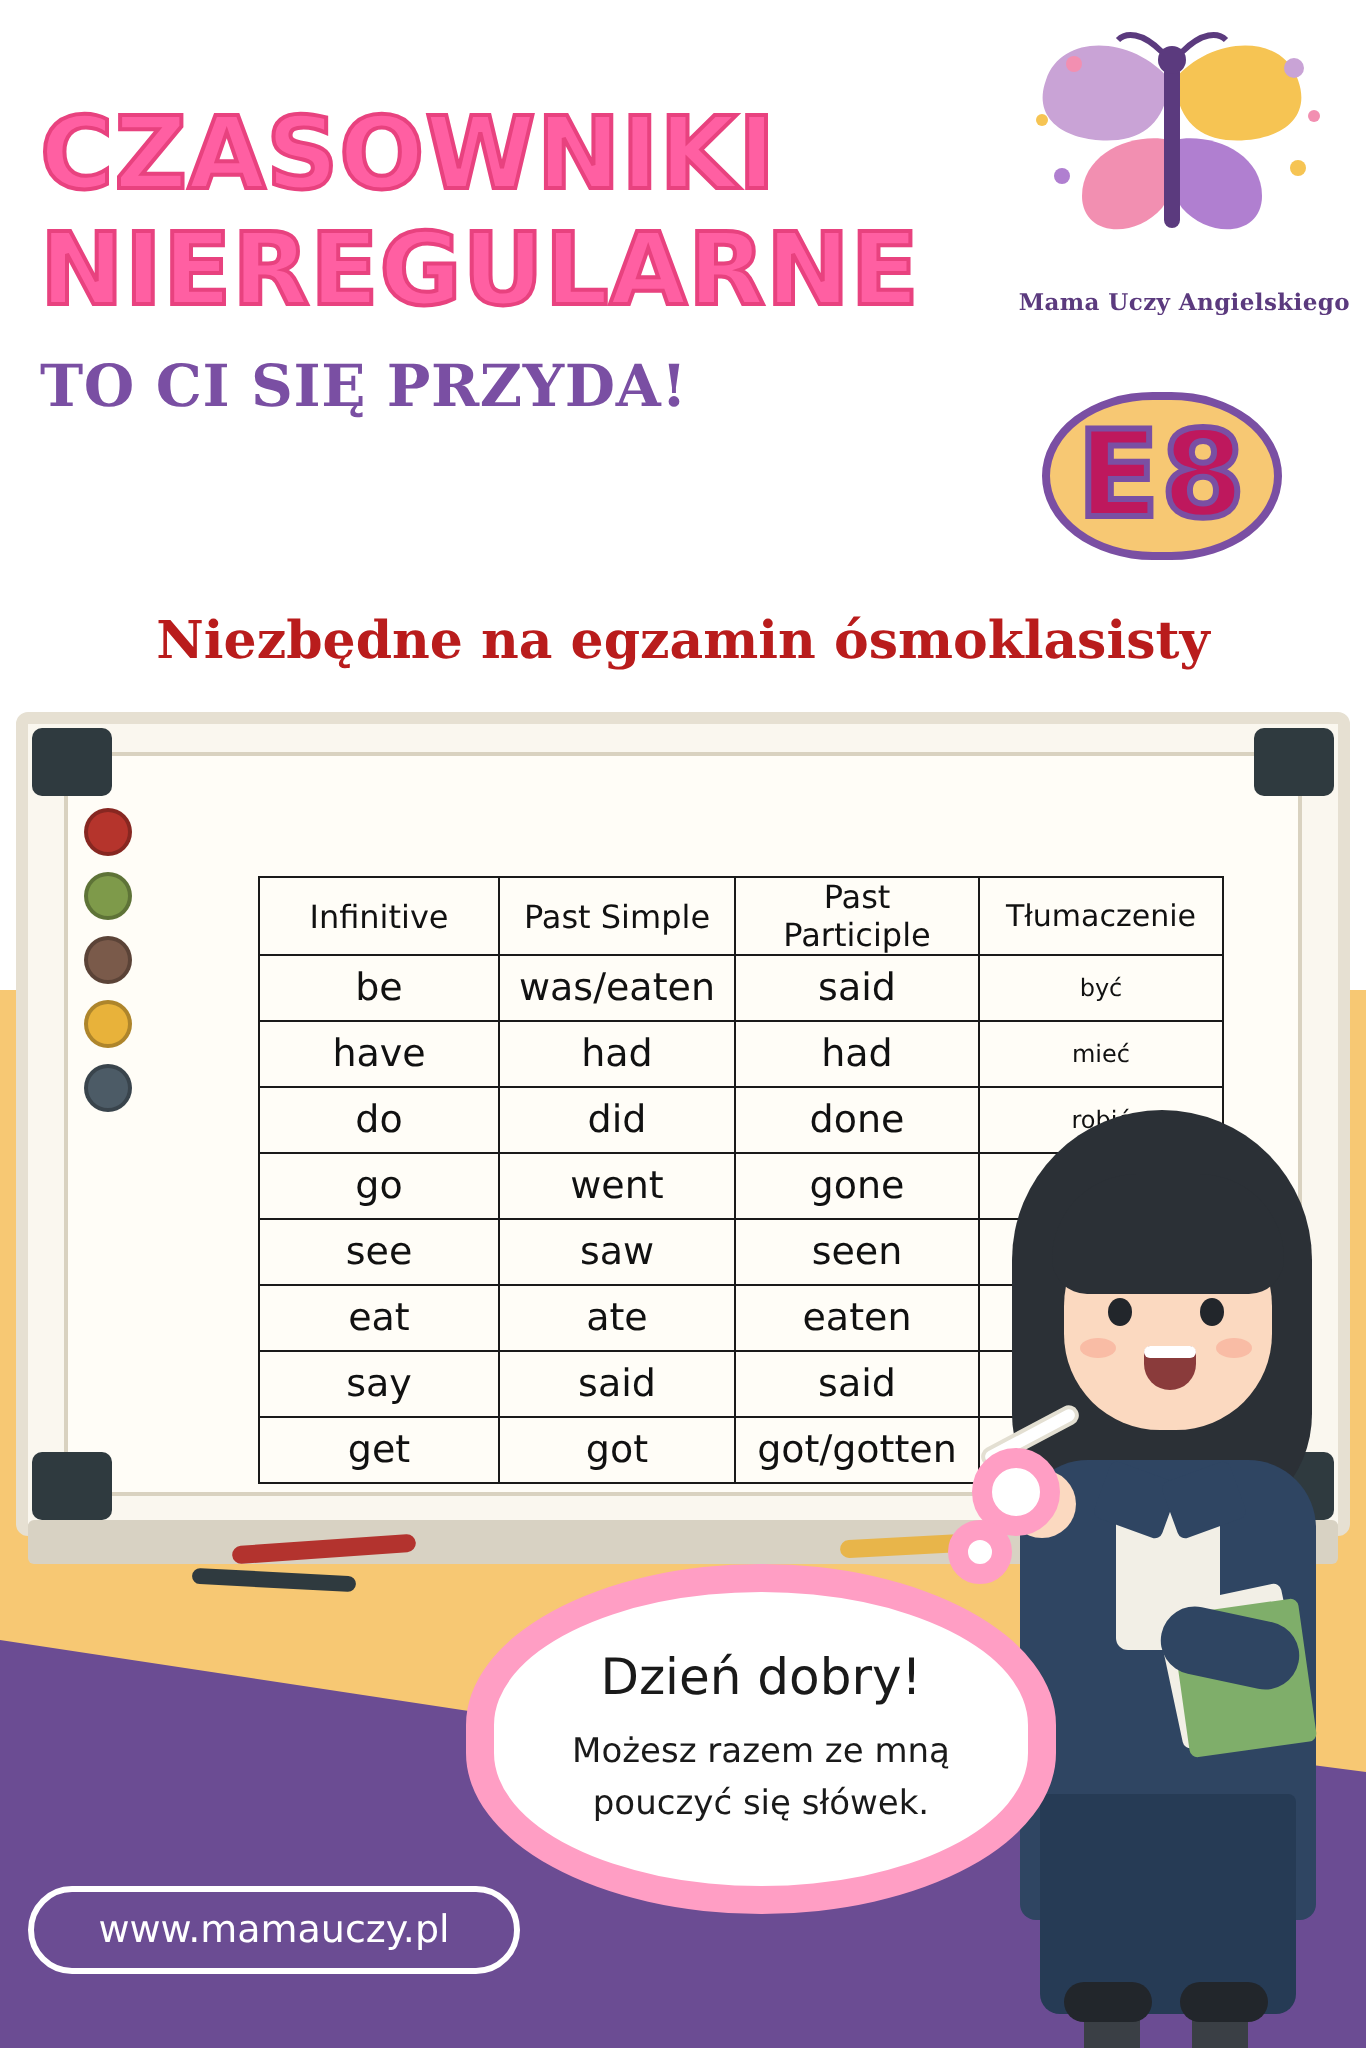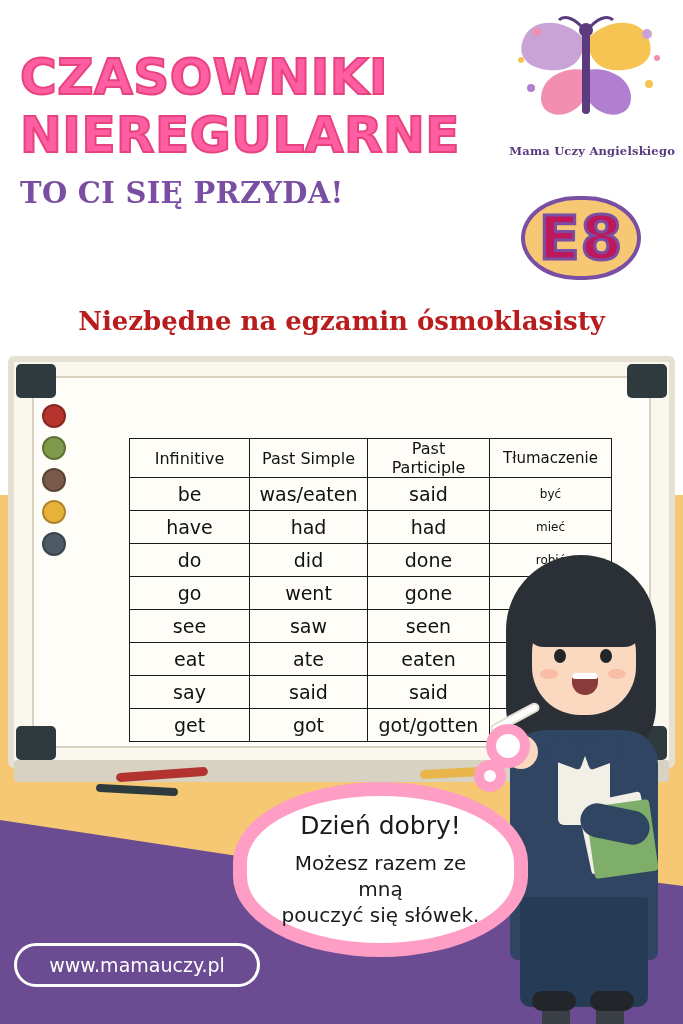--- a/index.html
+++ b/index.html
@@ -179,21 +179,21 @@
     padding: 0 26px;
   }
   .bubble-title {
     font-family:"DejaVu Sans", sans-serif;
     font-size:25px;
     color:#1a1a1a;
     margin-bottom:10px;
   }
   .bubble-line {
     font-family:"DejaVu Sans", sans-serif;
-    font-size:20px;
+    font-size:17px;
     color:#1a1a1a;
     line-height:26px;
   }
   .bubble-dot {
     position:absolute;
     background:#ffffff;
     border:10px solid #ff9ec4;
     border-radius:50%;
   }
   .dot1 { left:486px; top:724px; width:44px; height:44px; }

